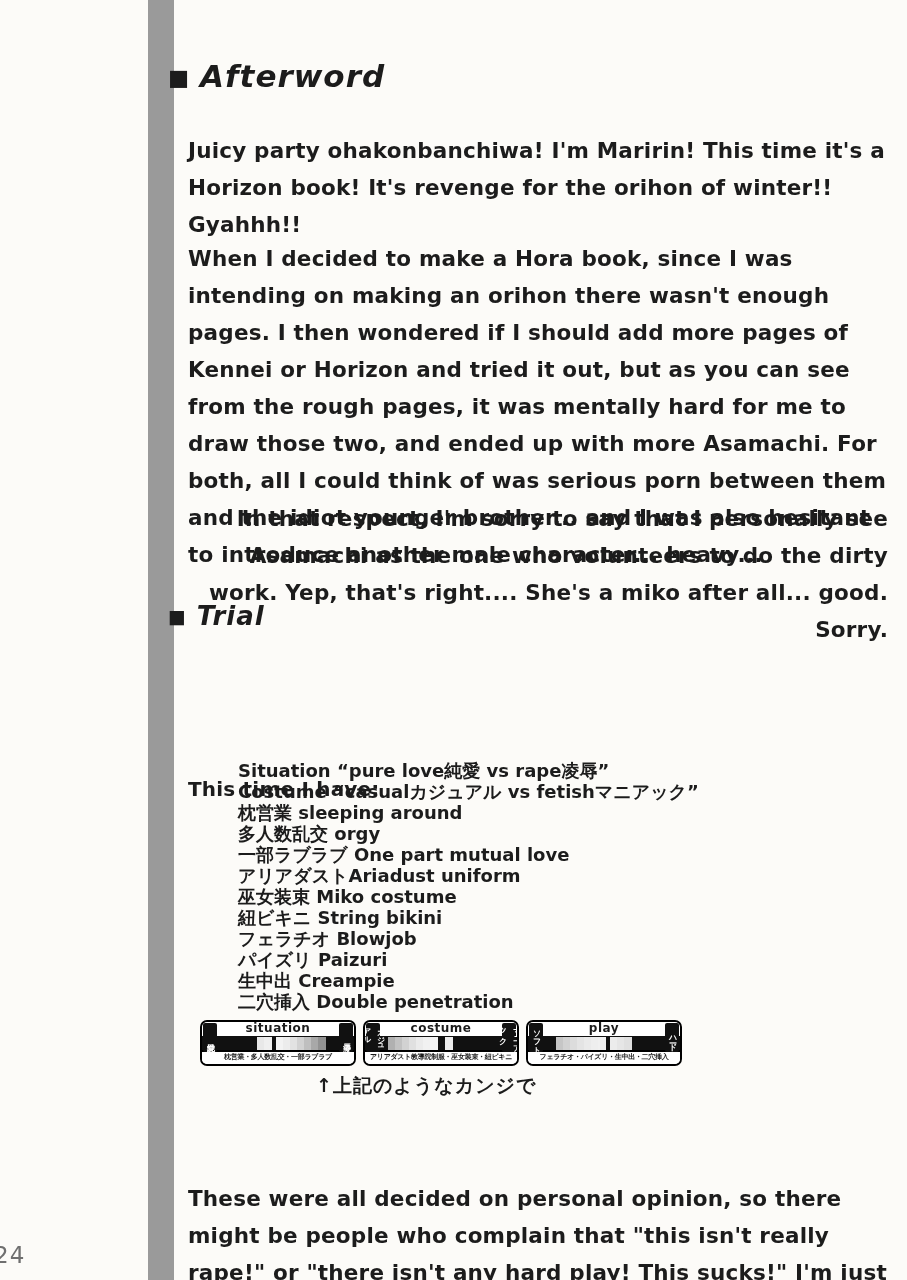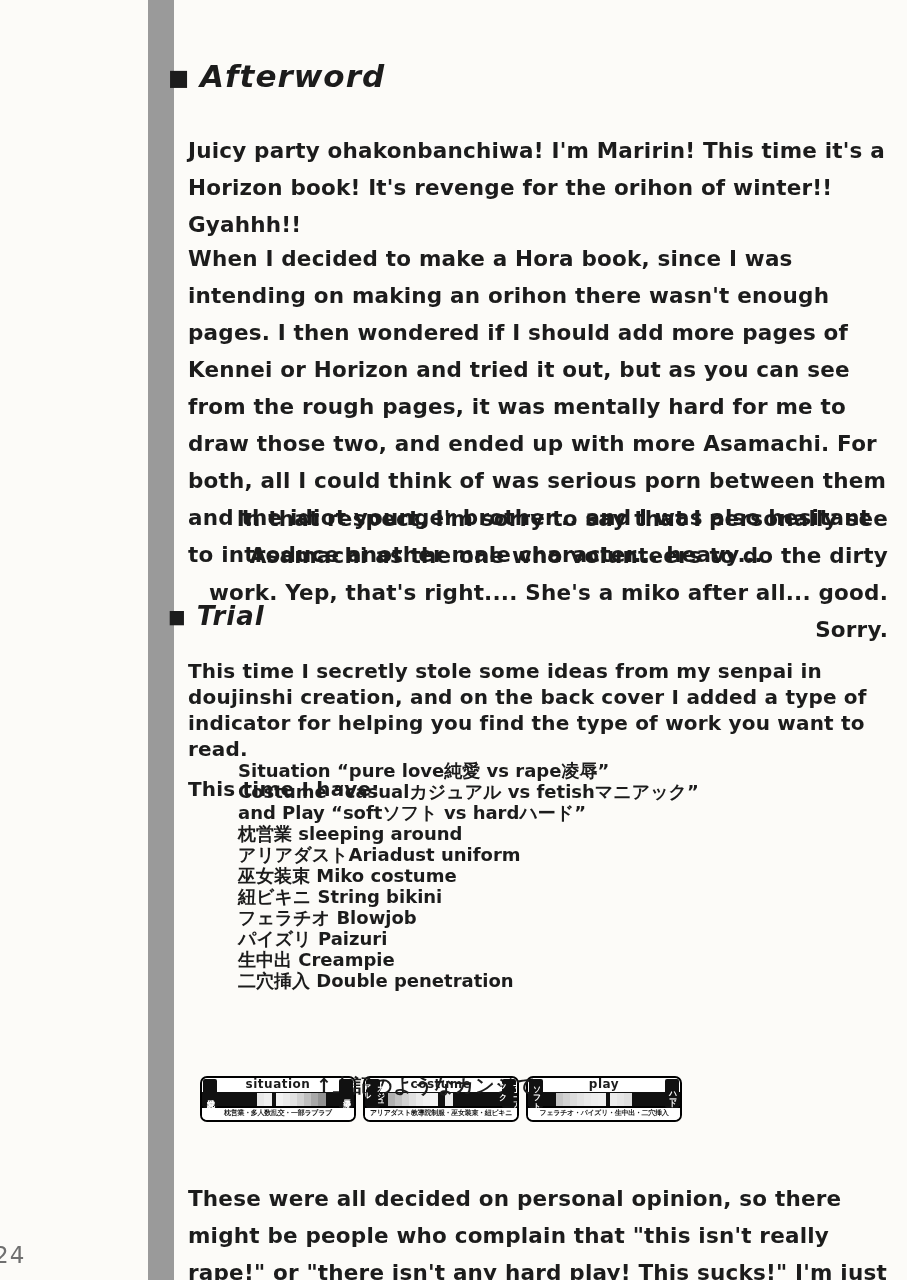--- a/index.html
+++ b/index.html
@@ -42,21 +42,21 @@
   .p3{top:478px;text-align:right;}
   .p-intro{top:638px;font-size:20px;line-height:26px;width:690px;}
   .p-intro2{top:756px;font-size:20px;line-height:26px;}
   .trial-list{
     position:absolute;top:742px;left:32px;width:640px;
     list-style:none;margin:18px;padding:0;
     font-size:18px;font-weight:bold;line-height:21px;
   }
   .trial-list li{white-space:nowrap;}
   .indicator-row{
-    position:absolute;top:1076px;left:12px;
+    position:absolute;top:1020px;left:12px;
     display:flex;gap:7px;
   }
   .ind-box{
     width:156px;height:46px;
     border:2px solid #000;border-radius:7px;
     background:#fff;
     position:relative;
     overflow:hidden;
     box-sizing:border-box;
   }
@@ -121,28 +121,28 @@
 
   <p class="para p1">Juicy party ohakonbanchiwa! I'm Maririn! This time it's a Horizon book! It's revenge for the orihon of winter!! Gyahhh!!</p>
   <p class="para p2">When I decided to make a Hora book, since I was intending on making an orihon there wasn't enough pages. I then wondered if I should add more pages of Kennei or Horizon and tried it out, but as you can see from the rough pages, it was mentally hard for me to draw those two, and ended up with more Asamachi. For both, all I could think of was serious porn between them and the idiot younger brother... and I was also hesitant to introduce another male character... heavy...</p>
   <p class="para p3">In that respect, I'm sorry to say that I personally see Asamachi as the one who volunteers to do the dirty work. Yep, that's right.... She's a miko after all... good. Sorry.</p>
 
   <div class="section-heading h-trial">
     <span class="bullet">■</span>
     <span>Trial</span>
   </div>
 
-  <p class="para p-intro">This time I secretly stole some ideas from my senpai in doujinshi creation, and on the back cover I added a type of indicator for helping you find the type of work you want to read.</p>
   <p class="para p-intro2">This time I have:</p>
 
   <ul class="trial-list">
     <li>Situation “pure love純愛 vs rape凌辱”</li>
     <li>Costume “casualカジュアル vs fetishマニアック”</li>
-    <li>and Play “softソフト vs hardハード”</li>
     <li>枕営業 sleeping around</li>
+    <li>多人数乱交 orgy</li>
+    <li>一部ラブラブ One part mutual love</li>
     <li>アリアダストAriadust uniform</li>
     <li>巫女装束 Miko costume</li>
     <li>紐ビキニ String bikini</li>
     <li>フェラチオ Blowjob</li>
     <li>パイズリ Paizuri</li>
     <li>生中出 Creampie</li>
     <li>二穴挿入 Double penetration</li>
   </ul>
 
   <div class="indicator-row">

